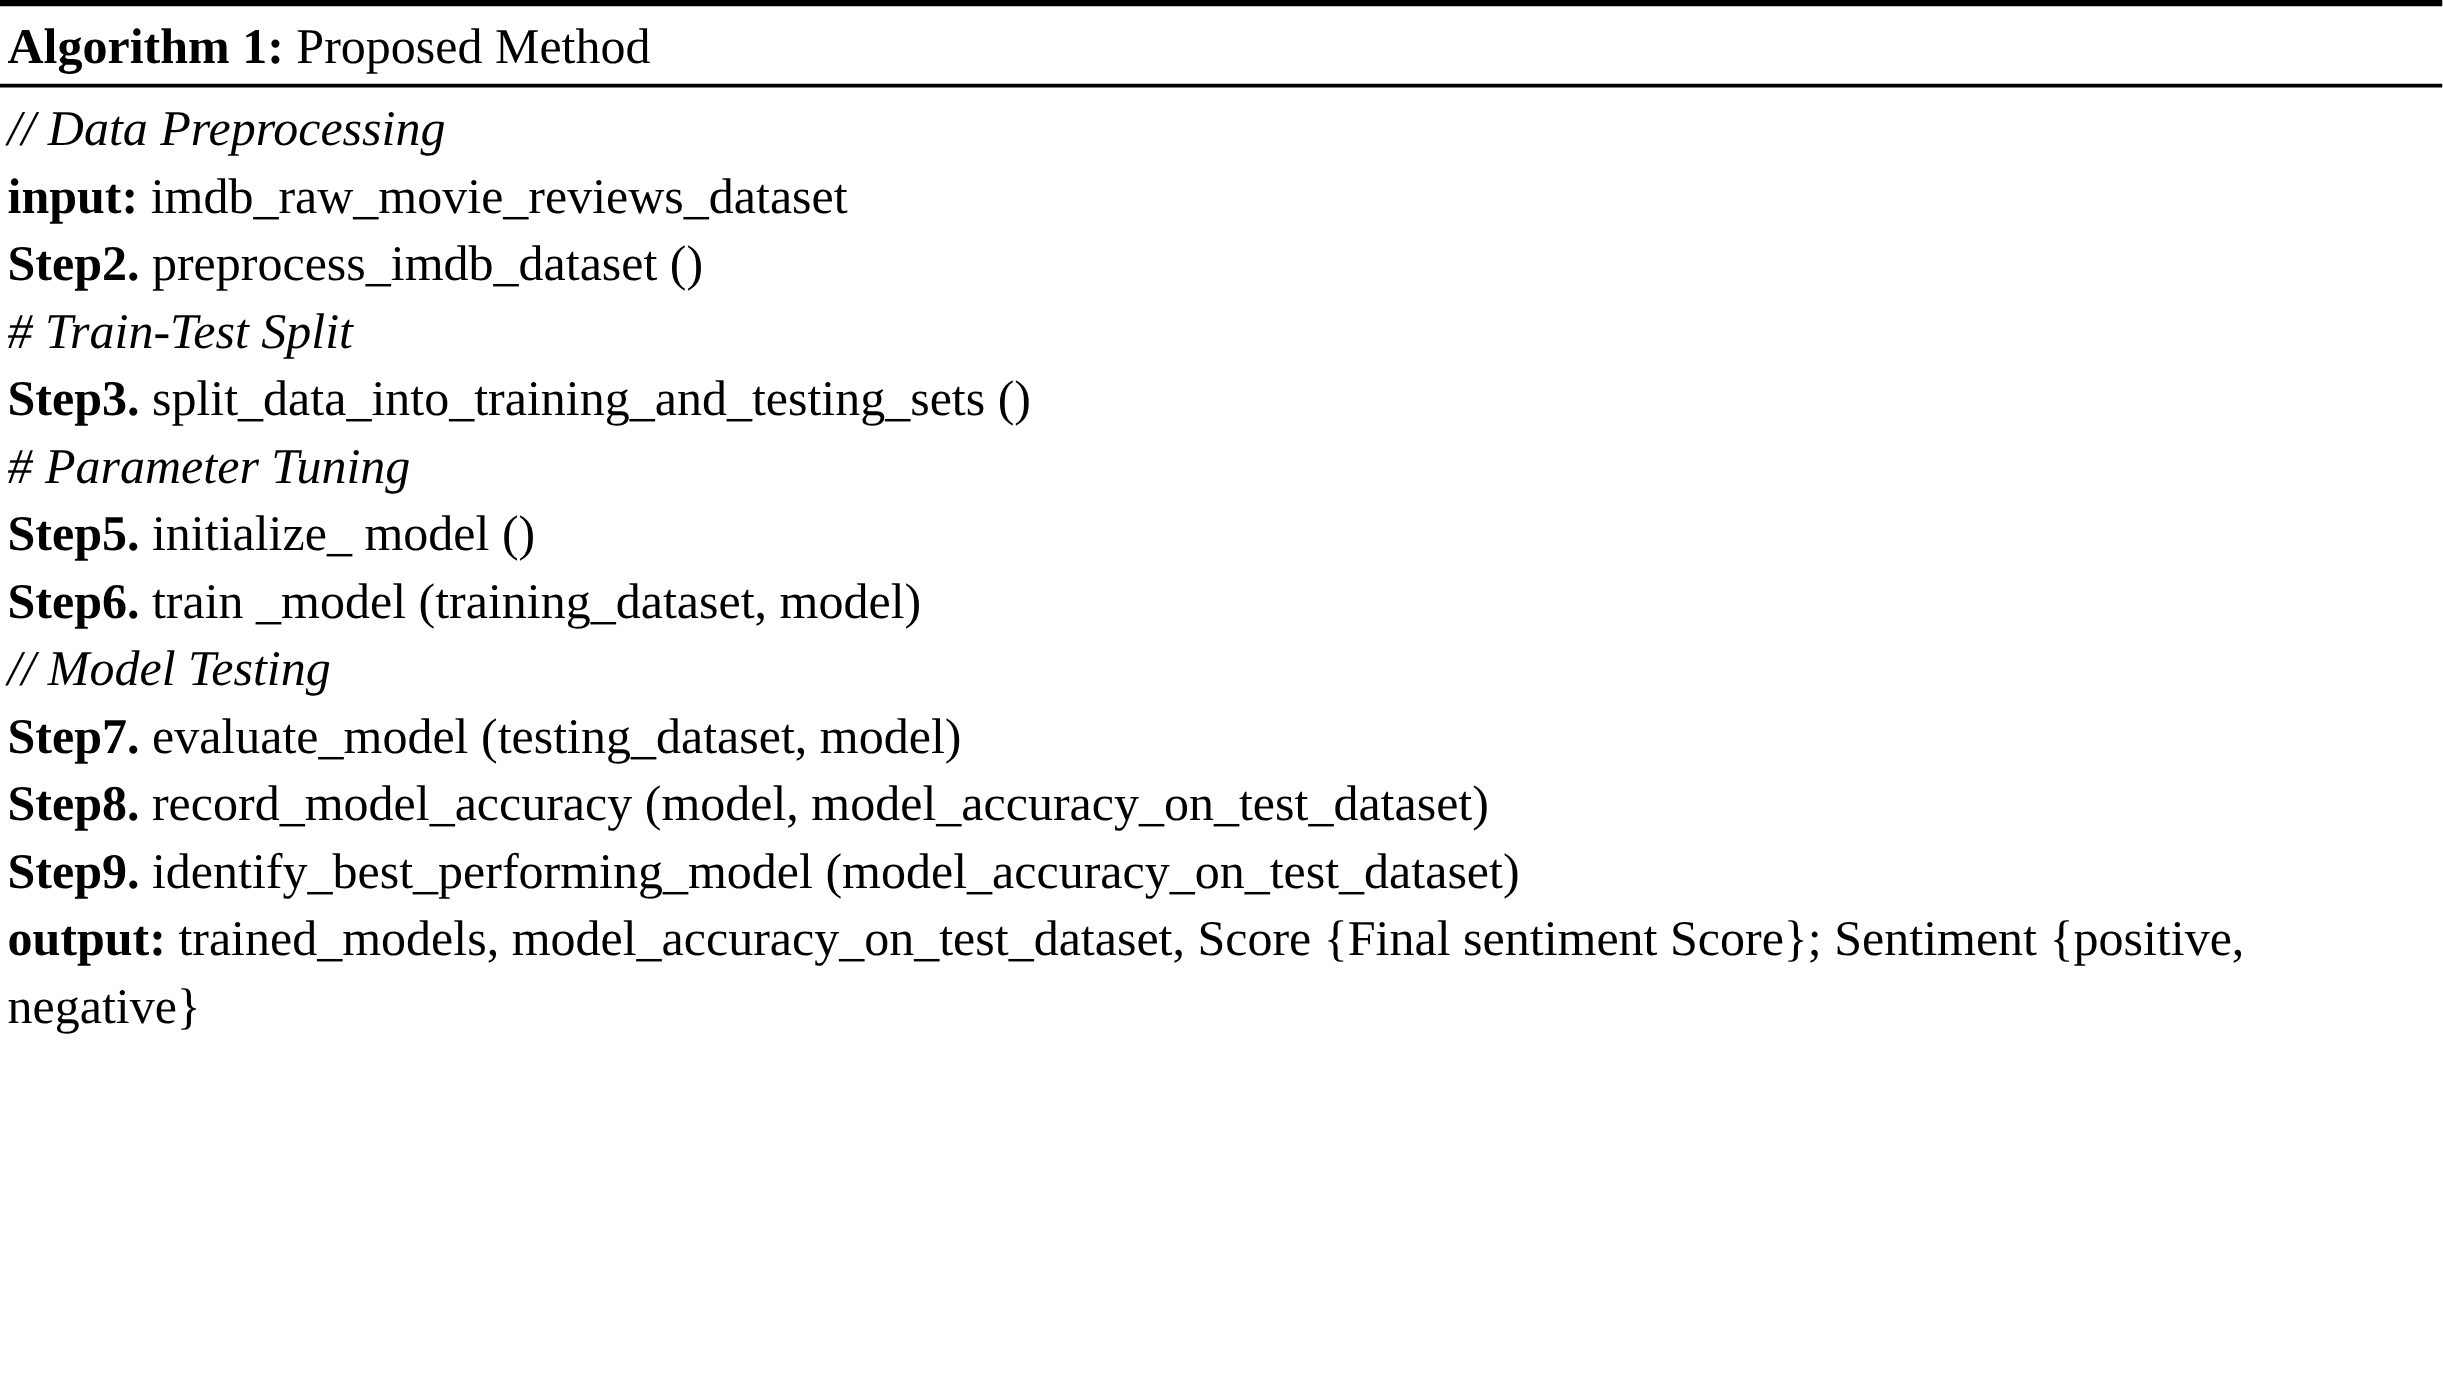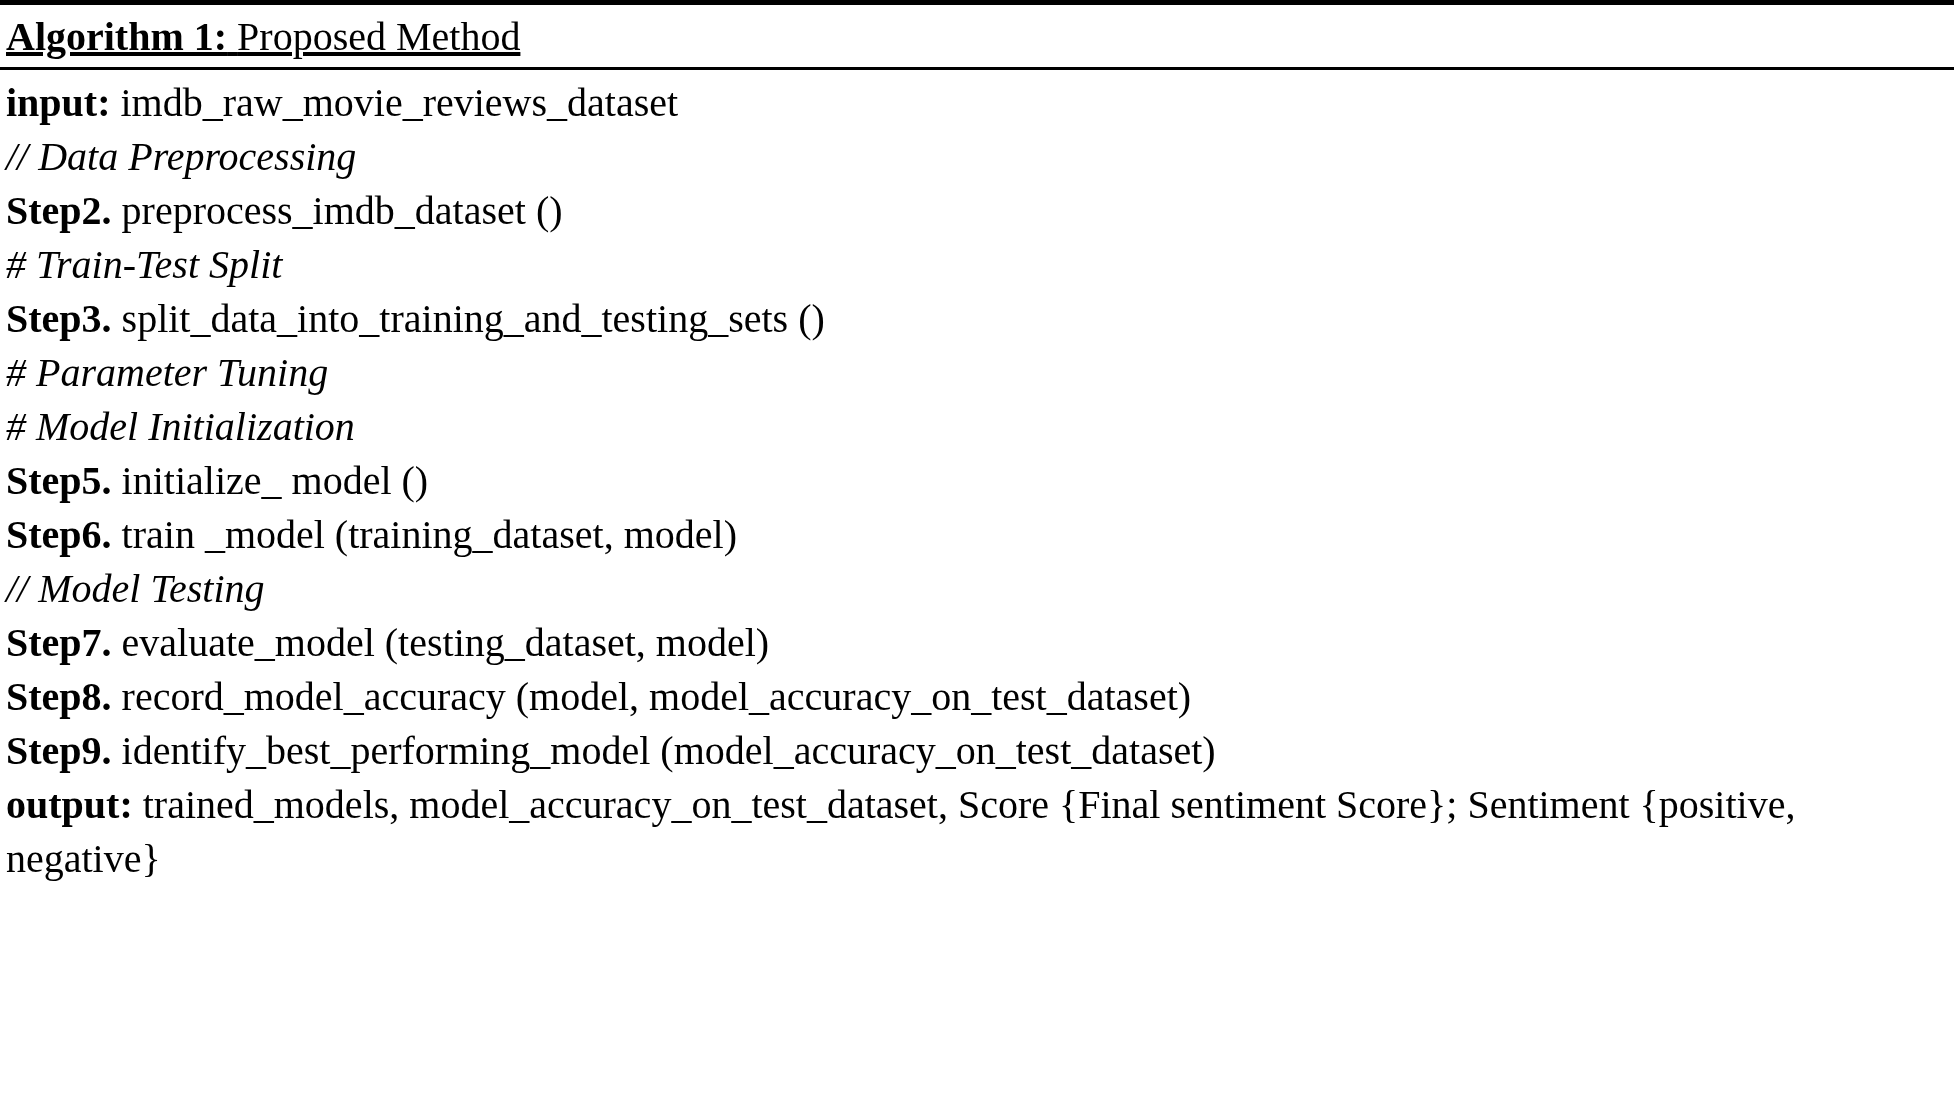--- a/index.html
+++ b/index.html
@@ -35,21 +35,20 @@
     border-top: 3px solid #000;
     margin: 0 -4px;
   }
 
   
   .caption {
     font-size: 40px;
     line-height: 54px;
     padding: 5px 0 3px 2px;
     white-space: nowrap;
-    text-decoration: underline;
   }
   .caption .caption-label {
     font-weight: bold;
   }
   .caption .caption-title {
     font-weight: normal;
   }
 
   
   .algo-body {
@@ -91,35 +90,34 @@
   <div class="rule-top"></div>
 
   <div class="caption">
     <span class="caption-label">Algorithm 1:</span><span class="caption-title"> <span>Proposed Method</span></span>
   </div>
 
   <div class="rule-mid"></div>
 
   <div class="algo-body">
 
+    <div class="line"><span class="comment-mark">//</span><span class="comment"> Data Preprocessing</span></div>
+
     <div class="line"><span class="kw">input:</span><span class="txt"> imdb_raw_movie_reviews_dataset</span></div>
-
-    <div class="line"><span class="comment-mark">//</span><span class="comment"> Data Preprocessing</span></div>
 
 
     <div class="line"><span class="kw">Step2.</span><span class="txt"> preprocess_imdb_dataset ()</span></div>
 
     <div class="line"><span class="comment-mark">#</span><span class="comment"> Train-Test Split</span></div>
 
     <div class="line"><span class="kw">Step3.</span><span class="txt"> split_data_into_training_and_testing_sets ()</span></div>
 
     <div class="line"><span class="comment-mark">#</span><span class="comment"> Parameter Tuning</span></div>
 
 
-    <div class="line"><span class="comment-mark">#</span><span class="comment"> Model Initialization</span></div>
 
     <div class="line"><span class="kw">Step5.</span><span class="txt"> initialize_ model ()</span></div>
 
 
     <div class="line"><span class="kw">Step6.</span><span class="txt"> train _model (training_dataset, model)</span></div>
 
     <div class="line"><span class="comment-mark">//</span><span class="comment"> Model Testing</span></div>
 
     <div class="line"><span class="kw">Step7.</span><span class="txt"> evaluate_model (testing_dataset, model)</span></div>
 

